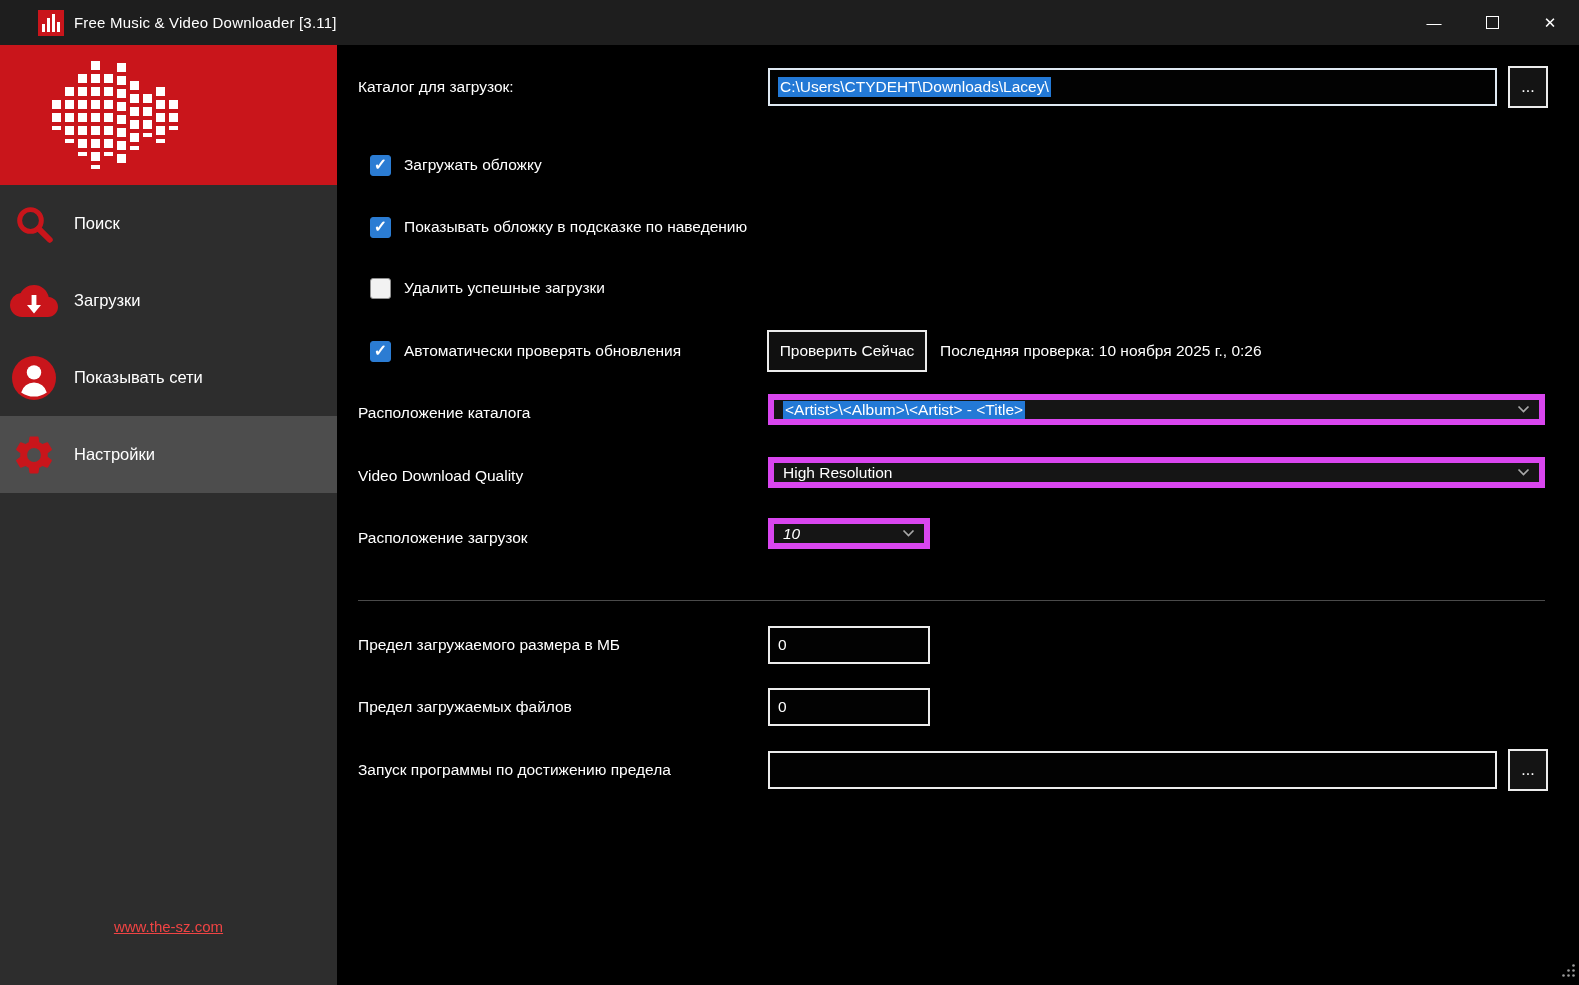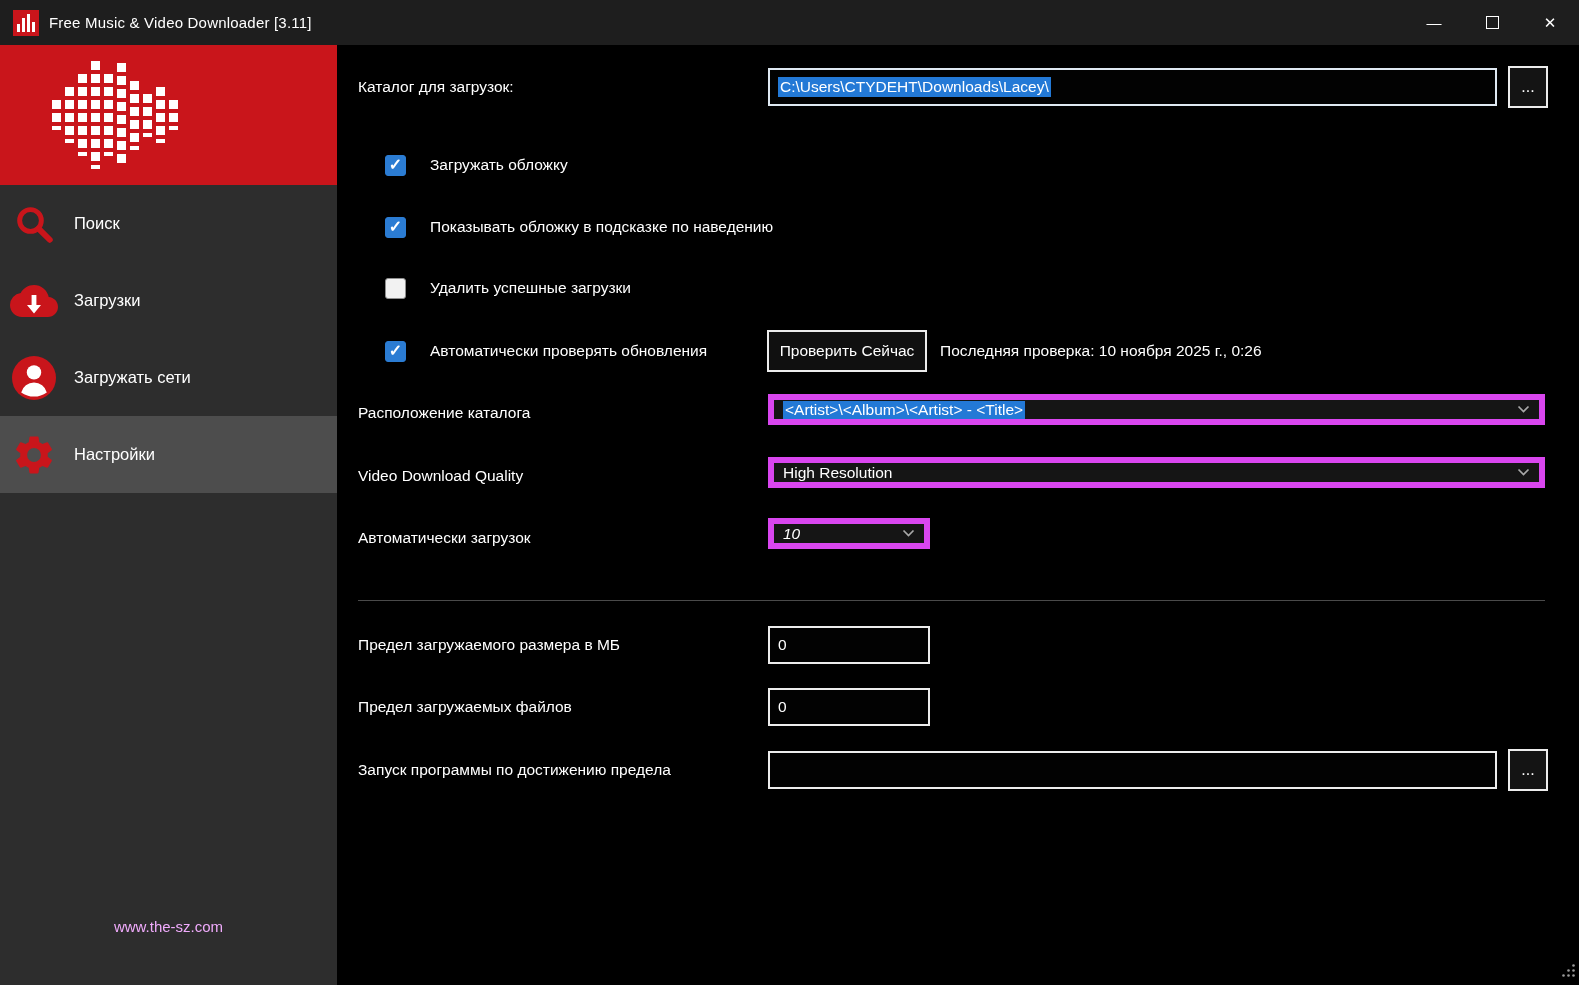--- a/index.html
+++ b/index.html
@@ -1,21 +1,21 @@
 <!DOCTYPE html>
 <html><head>
 <meta charset="utf-8">
 <style>
   * { margin:0; padding:0; box-sizing:border-box; }
   html,body { width:1579px; height:985px; background:#000; overflow:hidden;
     font-family:"Liberation Sans", sans-serif; }
   .window { position:relative; width:1579px; height:985px; display:flex; flex-direction:column; background:#000; }
 
   
-  .titlebar { height:45px; background:#1e1e1e; display:flex; align-items:center; color:#fff; flex:0 0 45px; }
+  .titlebar { height:45px; background:#1e1e1e; display:flex; align-items:center; color:#fff; flex:0 0 45px;padding-left:25px; }
   .app-icon { width:26px; height:26px; margin:0 10px 0 13px; background:#c9151b; display:flex; align-items:flex-end; justify-content:center; gap:2px; padding:4px 3px; }
   .app-icon i { display:block; width:3px; background:#fff; }
   .app-icon i:nth-child(1){height:8px;} .app-icon i:nth-child(2){height:14px;}
   .app-icon i:nth-child(3){height:18px;} .app-icon i:nth-child(4){height:10px;}
   .title-text { font-size:15px; letter-spacing:.2px; }
   .win-controls { margin-left:auto; display:flex; height:45px; }
   .win-btn { width:58px; height:45px; display:flex; align-items:center; justify-content:center; color:#fff; font-size:15px; cursor:default; }
   .max-glyph { width:13px; height:13px; border:1.5px solid #fff; display:block; }
 
   
@@ -26,33 +26,33 @@
   .eq-bar:nth-child(1){height:30px;} .eq-bar:nth-child(2){height:56px;}
   .eq-bar:nth-child(3){height:82px;} .eq-bar:nth-child(4){height:108px;}
   .eq-bar:nth-child(5){height:82px;} .eq-bar:nth-child(6){height:104px;}
   .eq-bar:nth-child(7){height:69px;} .eq-bar:nth-child(8){height:43px;}
   .eq-bar:nth-child(9){height:56px;} .eq-bar:nth-child(10){height:30px;}
 
   .side-item { height:77px; display:flex; align-items:center; padding-left:10px; gap:16px; color:#fff; font-size:16.5px; cursor:default; }
   .side-item.selected { background:#4d4d4d; }
   .side-icon { width:48px; height:48px; display:flex; align-items:center; justify-content:center; flex:0 0 48px; }
   .side-link { position:absolute; bottom:50px; width:100%; text-align:center; font-size:15px; }
-  .side-link a { color:#f0abfc; cursor:pointer; }
+  .side-link a { color:#ef4444; text-decoration:underline; cursor:pointer; }
 
   
   .main { position:relative; flex:1; background:#000; color:#fff; font-size:15.5px; }
   .f-label { position:absolute; left:21px; color:#fff; white-space:nowrap; }
 
   .textbox { position:absolute; background:#020202; border:2px solid #ececec; height:38px; display:flex; align-items:center; padding:0 8px; font-size:15.5px; overflow:hidden; white-space:nowrap; }
   .textbox.focused { border-color:#dfe9f2; }
   .sel { background:#2379d6; padding:1px 2px; }
 
   .browse-btn { position:absolute; width:40px; height:42px; background:#141414; border:2px solid #ececec; color:#fff; font-size:16px; display:flex; align-items:center; justify-content:center; cursor:default; }
 
-  .cb-row { position:absolute; left:48px; display:flex; align-items:center; gap:24px; height:24px; cursor:default; }
+  .cb-row { position:absolute; left:33px; display:flex; align-items:center; gap:13px; height:24px; cursor:default; }
   .check { width:21px; height:21px; border-radius:3px; background:#f2f2f2; border:1px solid #8f8f8f; display:flex; align-items:center; justify-content:center; flex:0 0 21px; }
   .check.checked { background:#2b7cd3; border-color:#2b7cd3; }
   .check.checked::after { content:"✓"; color:#fff; font-size:16px; font-weight:bold; line-height:1; }
 
   .push-btn { position:absolute; height:42px; background:#101010; border:2px solid #ececec; color:#fff; font-size:15.5px; display:flex; align-items:center; justify-content:center; padding:0 10px; cursor:default; white-space:nowrap; }
 
   .combo { position:absolute; height:31px; background:#151515; border:6px solid #d946ef; display:flex; align-items:center; padding:0 9px; cursor:default; }
   .combo-value { flex:1; overflow:hidden; white-space:nowrap; }
   .combo-chevron { flex:0 0 14px; display:flex; justify-content:flex-end; }
 
@@ -119,21 +119,21 @@
       </div>
 
       <div class="side-item">
         <span class="side-icon">
           <svg width="48" height="48" viewBox="0 0 24 24">
               <circle cx="12" cy="12" r="11" fill="#c9151b"></circle>
               <circle cx="12" cy="9.2" r="3.6" fill="#fff"></circle>
               <path d="M5.6 19.2a6.6 6.6 0 0 1 12.8 0 10.9 10.9 0 0 1-12.8 0z" fill="#fff"></path>
             </svg>
         </span>
-        <span class="side-label">Загружать сети</span>
+        <span class="side-label">Показывать сети</span>
       </div>
 
       <div class="side-item selected">
         <span class="side-icon">
           <svg width="46" height="46" viewBox="0 0 24 24">
               <path fill="#c9151b" d="M19.14 12.94c.04-.3.06-.61.06-.94 0-.32-.02-.64-.07-.94l2.03-1.58a.49.49 0 0 0 .12-.61l-1.92-3.32a.49.49 0 0 0-.59-.22l-2.39.96c-.5-.38-1.03-.7-1.62-.94l-.36-2.54a.48.48 0 0 0-.48-.41h-3.84c-.24 0-.43.17-.47.41l-.36 2.54c-.59.24-1.13.57-1.62.94l-2.39-.96a.49.49 0 0 0-.59.22L2.74 8.87c-.12.21-.08.47.12.61l2.03 1.58c-.05.3-.09.63-.09.94s.02.64.07.94l-2.03 1.58a.49.49 0 0 0-.12.61l1.92 3.32c.12.22.37.29.59.22l2.39-.96c.5.38 1.03.7 1.62.94l.36 2.54c.05.24.24.41.48.41h3.84c.24 0 .44-.17.47-.41l.36-2.54c.59-.24 1.13-.56 1.62-.94l2.39.96c.22.08.47 0 .59-.22l1.92-3.32a.49.49 0 0 0-.12-.61l-2.01-1.58zM12 15.6A3.6 3.6 0 1 1 12 8.4a3.6 3.6 0 0 1 0 7.2z"></path>
             </svg>
         </span>
         <span class="side-label">Настройки</span>
       </div>
@@ -184,21 +184,21 @@
       <div class="f-label" style="top:415px; line-height:31px;">Video Download Quality</div>
       <div class="combo" style="left:431px; top:412px; width:777px;">
         <span class="combo-value">High Resolution</span>
         <span class="combo-chevron">
           <svg width="13" height="9" viewBox="0 0 13 9">
               <path d="M1.5 1.5l5 5 5-5" stroke="#a8a8a8" stroke-width="1.7" fill="none"></path>
             </svg>
         </span>
       </div>
 
-      <div class="f-label" style="top:477px; line-height:31px;">Автоматически загрузок</div>
+      <div class="f-label" style="top:477px; line-height:31px;">Расположение загрузок</div>
       <div class="combo" style="left:431px; top:473px; width:162px;font-style:italic;">
         <span class="combo-value">10</span>
         <span class="combo-chevron">
           <svg width="13" height="9" viewBox="0 0 13 9">
               <path d="M1.5 1.5l5 5 5-5" stroke="#a8a8a8" stroke-width="1.7" fill="none"></path>
             </svg>
         </span>
       </div>
 
       <div class="divider" style="top:555px;"></div>

